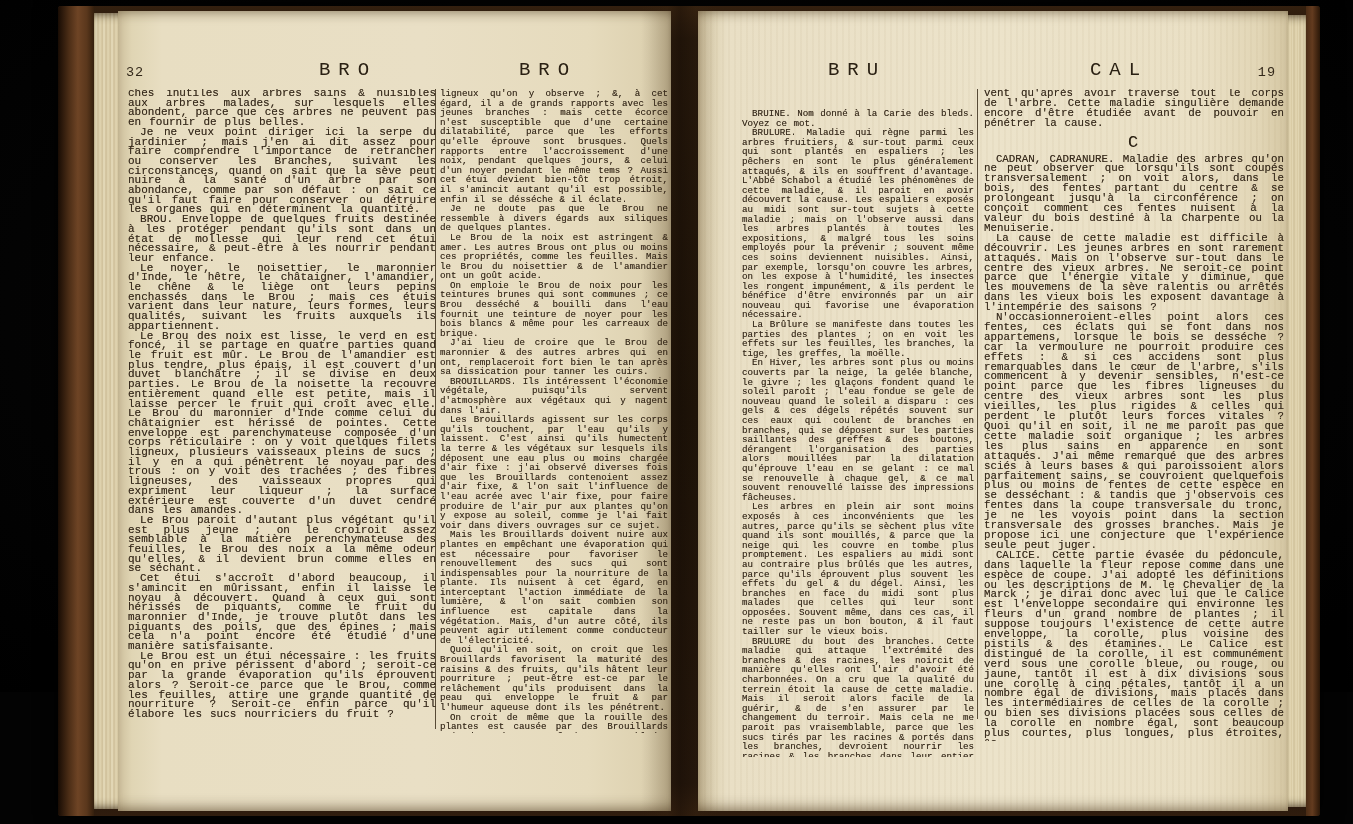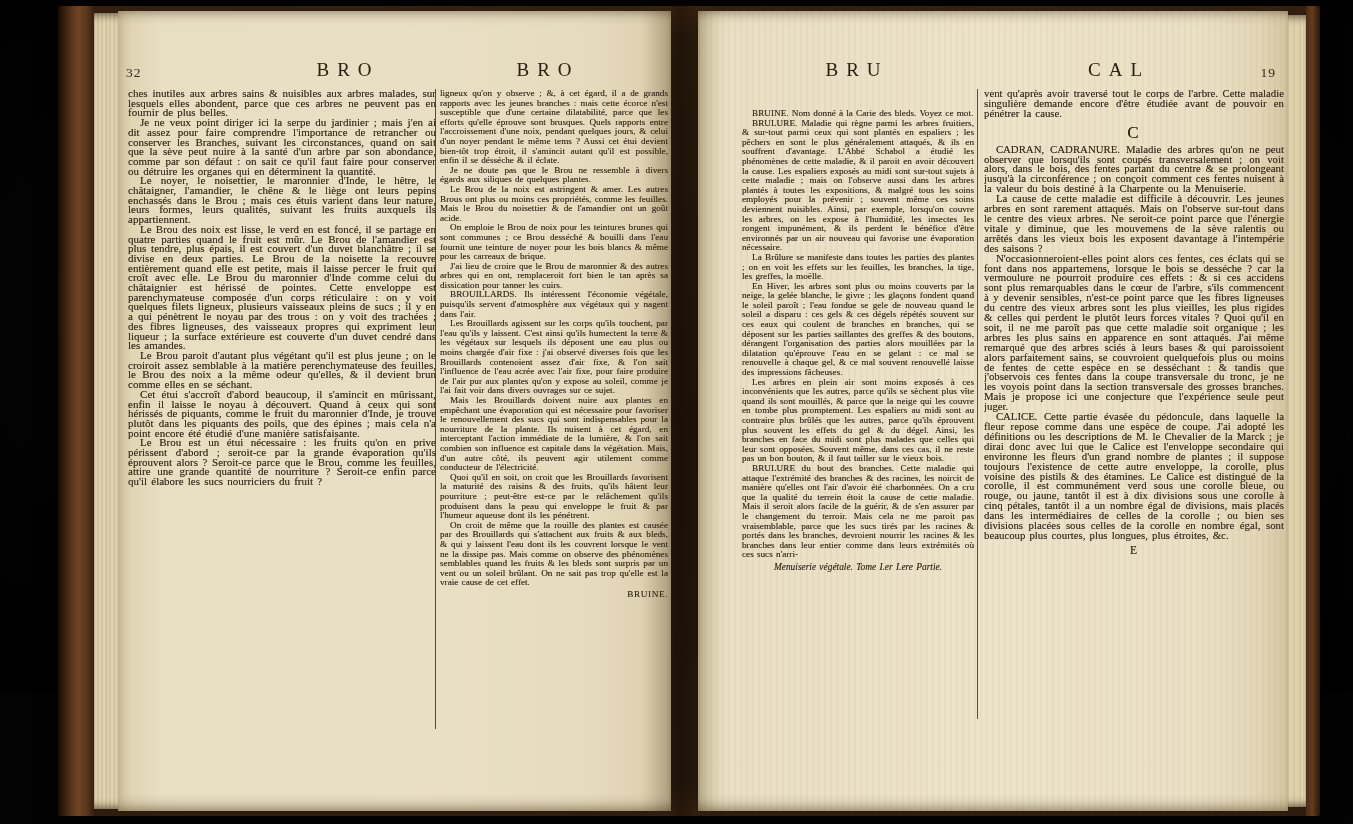--- a/index.html
+++ b/index.html
@@ -2,21 +2,21 @@
 <html lang="fr"><head>
 <meta charset="utf-8">
 <style>
   html,body{margin:0;padding:0;}
   body{
     width:1353px;height:824px;overflow:hidden;
     background:#030303;
     font-family:"Liberation Serif","DejaVu Serif",serif;
   }
   .scene{position:relative;width:1353px;height:692px;
-    background:radial-gradient(ellipse at 50% 45%, #0b0a08 0%, #030303 70%, #000 100%);}
+    background:radial-gradient(ellipse at 50% 45%, #0b0a08 0%, #030303 70%, #000 100%);font-family:Liberation Mono, monospace;}
   .book{position:absolute;left:58px;top:6px;width:1262px;height:810px;
     background:linear-gradient(180deg,#34200f 0%,#22150a 4%,#180f06 50%,#20130a 96%,#301d0e 100%);
     border-radius:3px;box-shadow:0 0 22px rgba(0,0,0,0.95);}
   
   .cover-left{position:absolute;left:0;top:0;width:36px;height:100%;
     background:linear-gradient(90deg,#180c04 0%,#4b2d16 30%,#6e4425 55%,#5a371c 80%,#35200e 100%);
     border-radius:3px 0 0 3px;}
   .cover-right{position:absolute;left:1248px;top:0;width:14px;height:100%;
     background:linear-gradient(90deg,#4a2c15 0%,#633b1f 45%,#2a1708 100%);
     border-radius:0 3px 3px 0;}
@@ -79,20 +79,21 @@
     <div class="cover-right"></div>
     <div class="edges-right"></div>
 
     <div class="page page-left">
       <span class="pagenum pn-left">32</span>
       <span class="runhead rh-l1">BRO</span>
       <span class="runhead rh-l2">BRO</span>
       <div class="col lcol1">
           <p class="para noindent">ches inutiles aux arbres sains &amp; nuisibles aux arbres malades, sur lesquels elles abondent, parce que ces arbres ne peuvent pas en fournir de plus belles.</p>
           <p class="para">Je ne veux point diriger ici la serpe du jardinier ; mais j'en ai dit assez pour faire comprendre l'importance de retrancher ou conserver les Branches, suivant les circonstances, quand on sait que la sève peut nuire à la santé d'un arbre par son abondance, comme par son défaut : on sait ce qu'il faut faire pour conserver ou détruire les organes qui en déterminent la quantité.</p>
+          <p class="para">BROU. Enveloppe de quelques fruits destinée à les protéger pendant qu'ils sont dans un état de mollesse qui leur rend cet étui nécessaire, &amp; peut-être à les nourrir pendant leur enfance.</p>
           <p class="para">Le noyer, le noisettier, le maronnier d'Inde, le hêtre, le châtaigner, l'amandier, le chêne &amp; le liège ont leurs pepins enchassés dans le Brou ; mais ces étuis varient dans leur nature, leurs formes, leurs qualités, suivant les fruits auxquels ils appartiennent.</p>
           <p class="para">Le Brou des noix est lisse, le verd en est foncé, il se partage en quatre parties quand le fruit est mûr. Le Brou de l'amandier est plus tendre, plus épais, il est couvert d'un duvet blanchâtre ; il se divise en deux parties. Le Brou de la noisette la recouvre entièrement quand elle est petite, mais il laisse percer le fruit qui croît avec elle. Le Brou du maronnier d'Inde comme celui du châtaignier est hérissé de pointes. Cette enveloppe est parenchymateuse composée d'un corps réticulaire : on y voit quelques filets ligneux, plusieurs vaisseaux pleins de sucs ; il y en a qui pénètrent le noyau par des trous : on y voit des trachées ; des fibres ligneuses, des vaisseaux propres qui expriment leur liqueur ; la surface extérieure est couverte d'un duvet cendré dans les amandes.</p>
           <p class="para">Le Brou paroit d'autant plus végétant qu'il est plus jeune ; on le croiroit assez semblable à la matière perenchymateuse des feuilles, le Brou des noix a la même odeur qu'elles, &amp; il devient brun comme elles en se séchant.</p>
           <p class="para">Cet étui s'accroît d'abord beaucoup, il s'amincit en mûrissant, enfin il laisse le noyau à découvert. Quand à ceux qui sont hérissés de piquants, comme le fruit du maronnier d'Inde, je trouve plutôt dans les piquants des poils, que des épines ; mais cela n'a point encore été étudié d'une manière satisfaisante.</p>
           <p class="para">Le Brou est un étui nécessaire : les fruits qu'on en prive périssent d'abord ; seroit-ce par la grande évaporation qu'ils éprouvent alors ? Seroit-ce parce que le Brou, comme les feuilles, attire une grande quantité de nourriture ? Seroit-ce enfin parce qu'il élabore les sucs nourriciers du fruit ?</p>
         </div>
       <div class="colrule rule-left"></div>
       <div class="col lcol2">
           <p class="para noindent">ligneux qu'on y observe ; &amp;, à cet égard, il a de grands rapports avec les jeunes branches : mais cette écorce n'est susceptible que d'une certaine dilatabilité, parce que les efforts qu'elle éprouve sont brusques. Quels rapports entre l'accroissement d'une noix, pendant quelques jours, &amp; celui d'un noyer pendant le même tems ? Aussi cet étui devient bien-tôt trop étroit, il s'amincit autant qu'il est possible, enfin il se désséche &amp; il éclate.</p>
           <p class="para">Je ne doute pas que le Brou ne ressemble à divers égards aux siliques de quelques plantes.</p>

